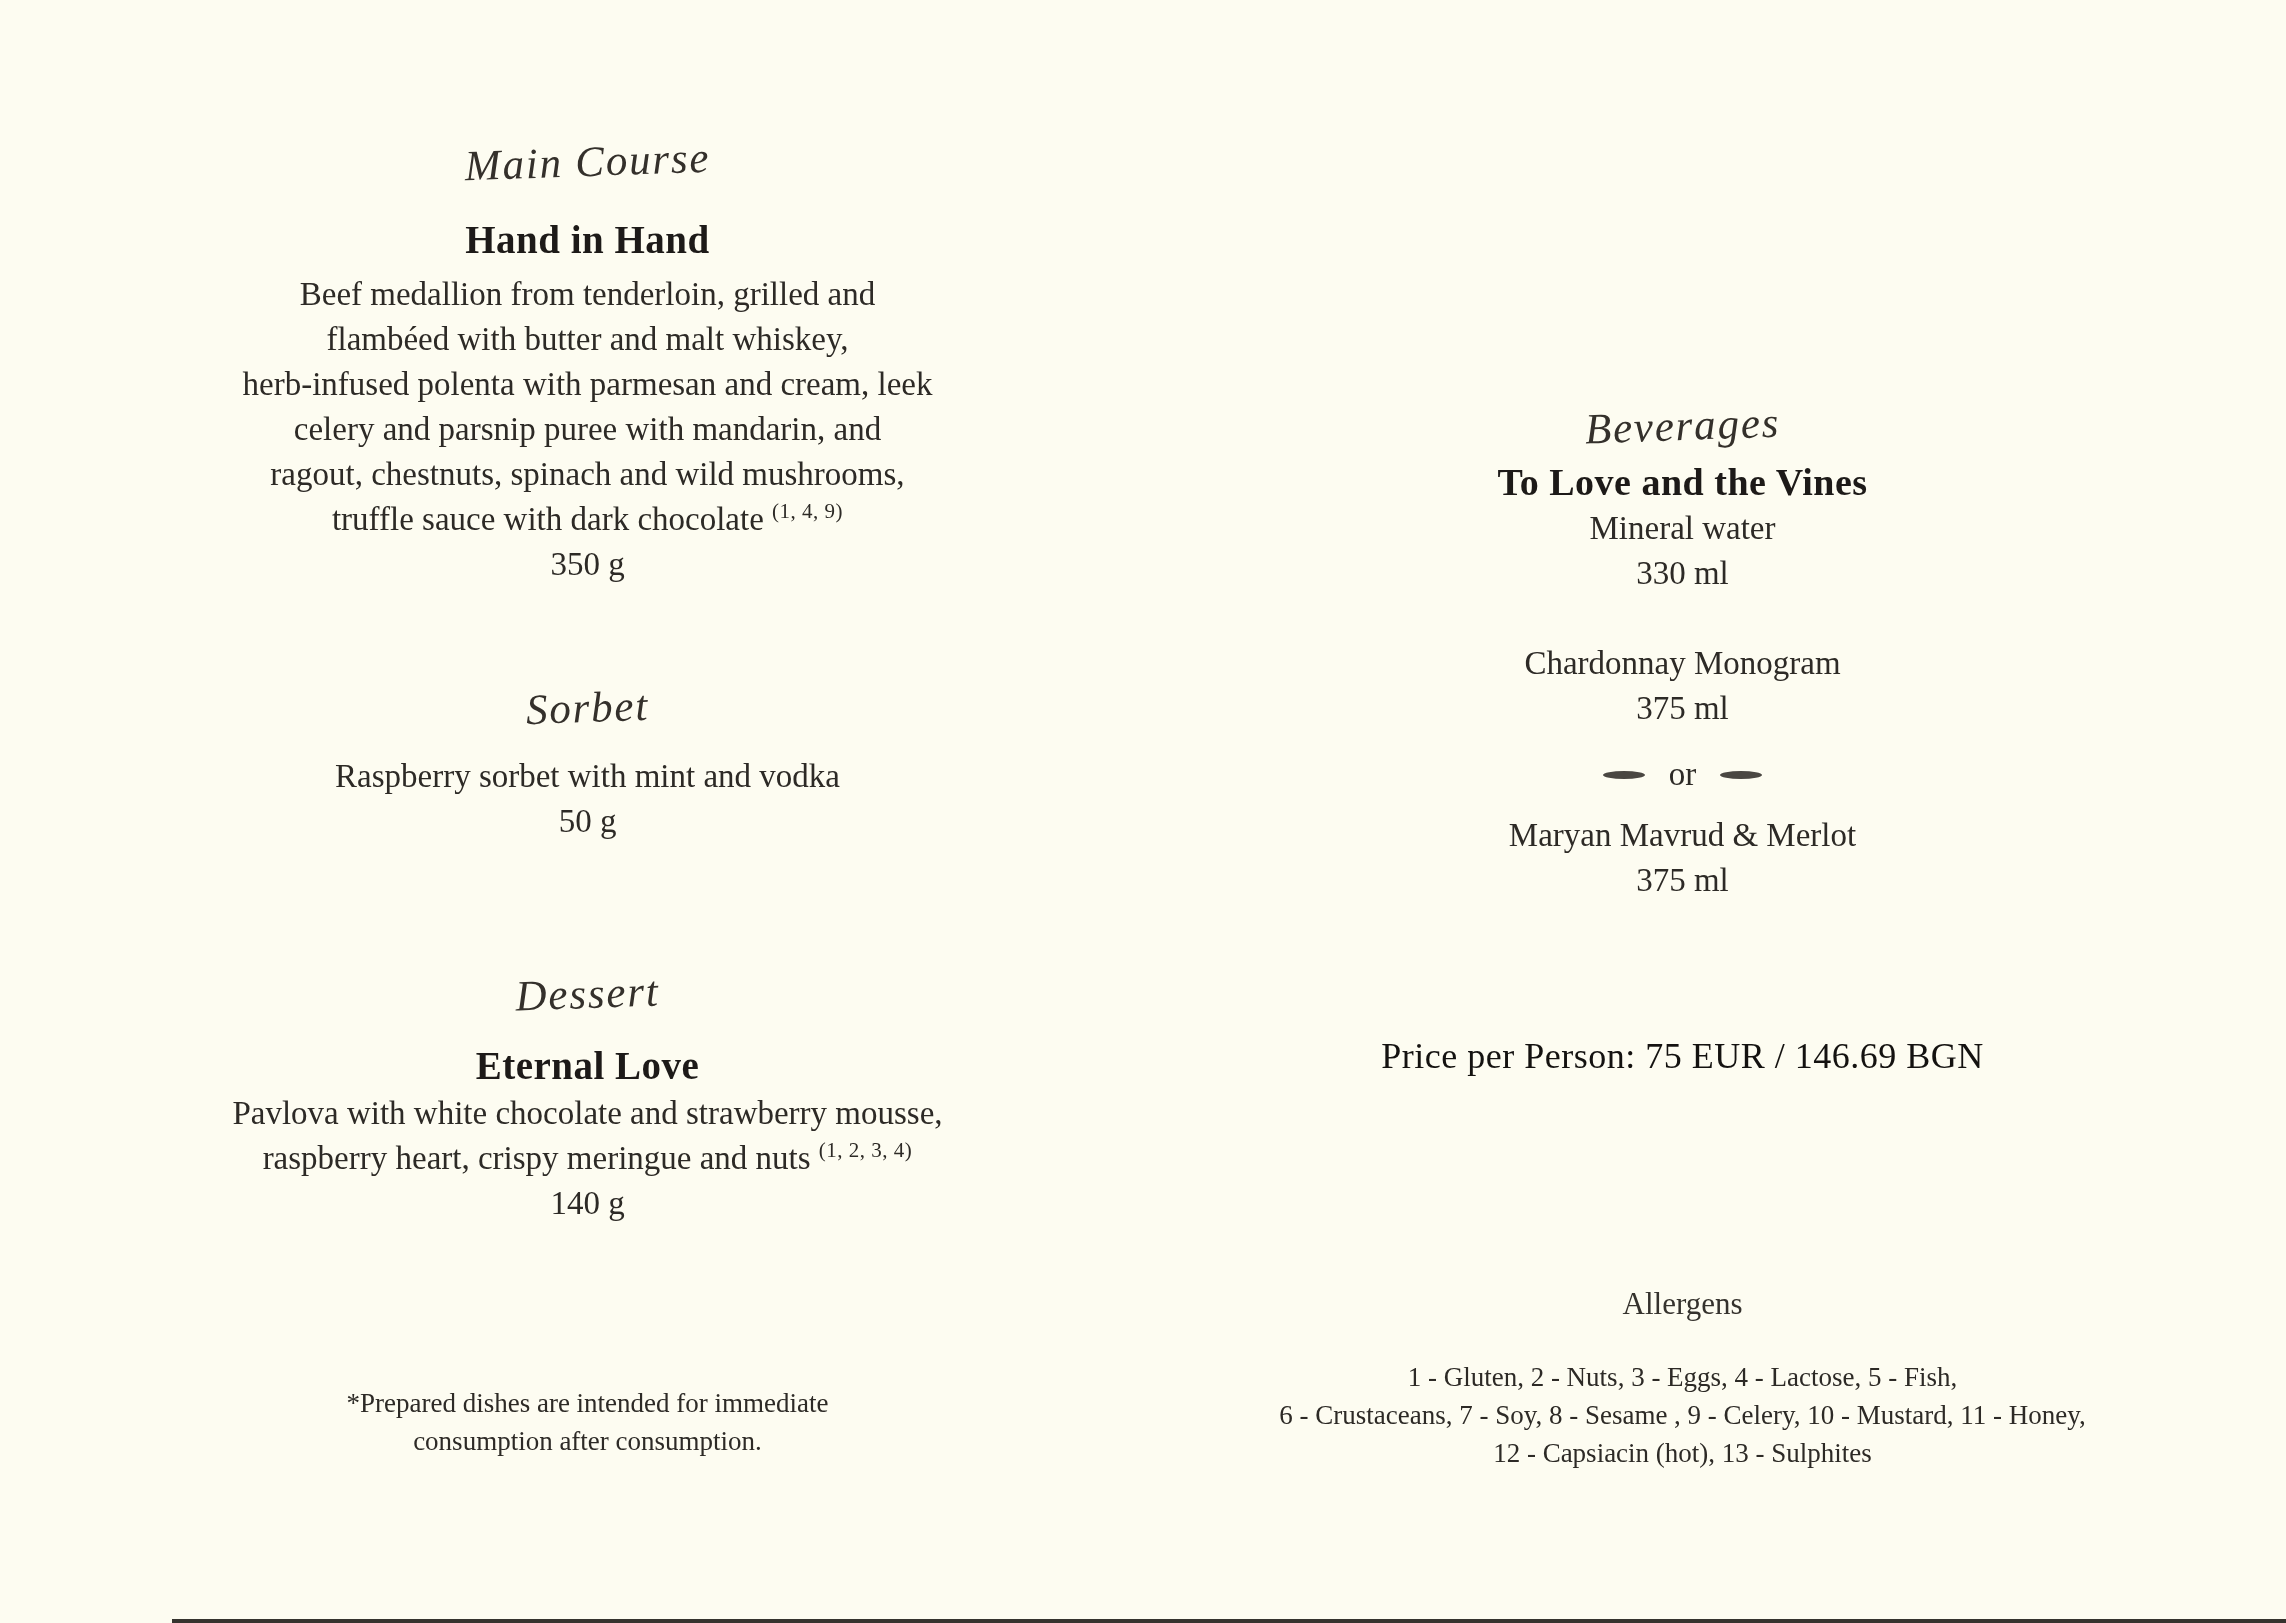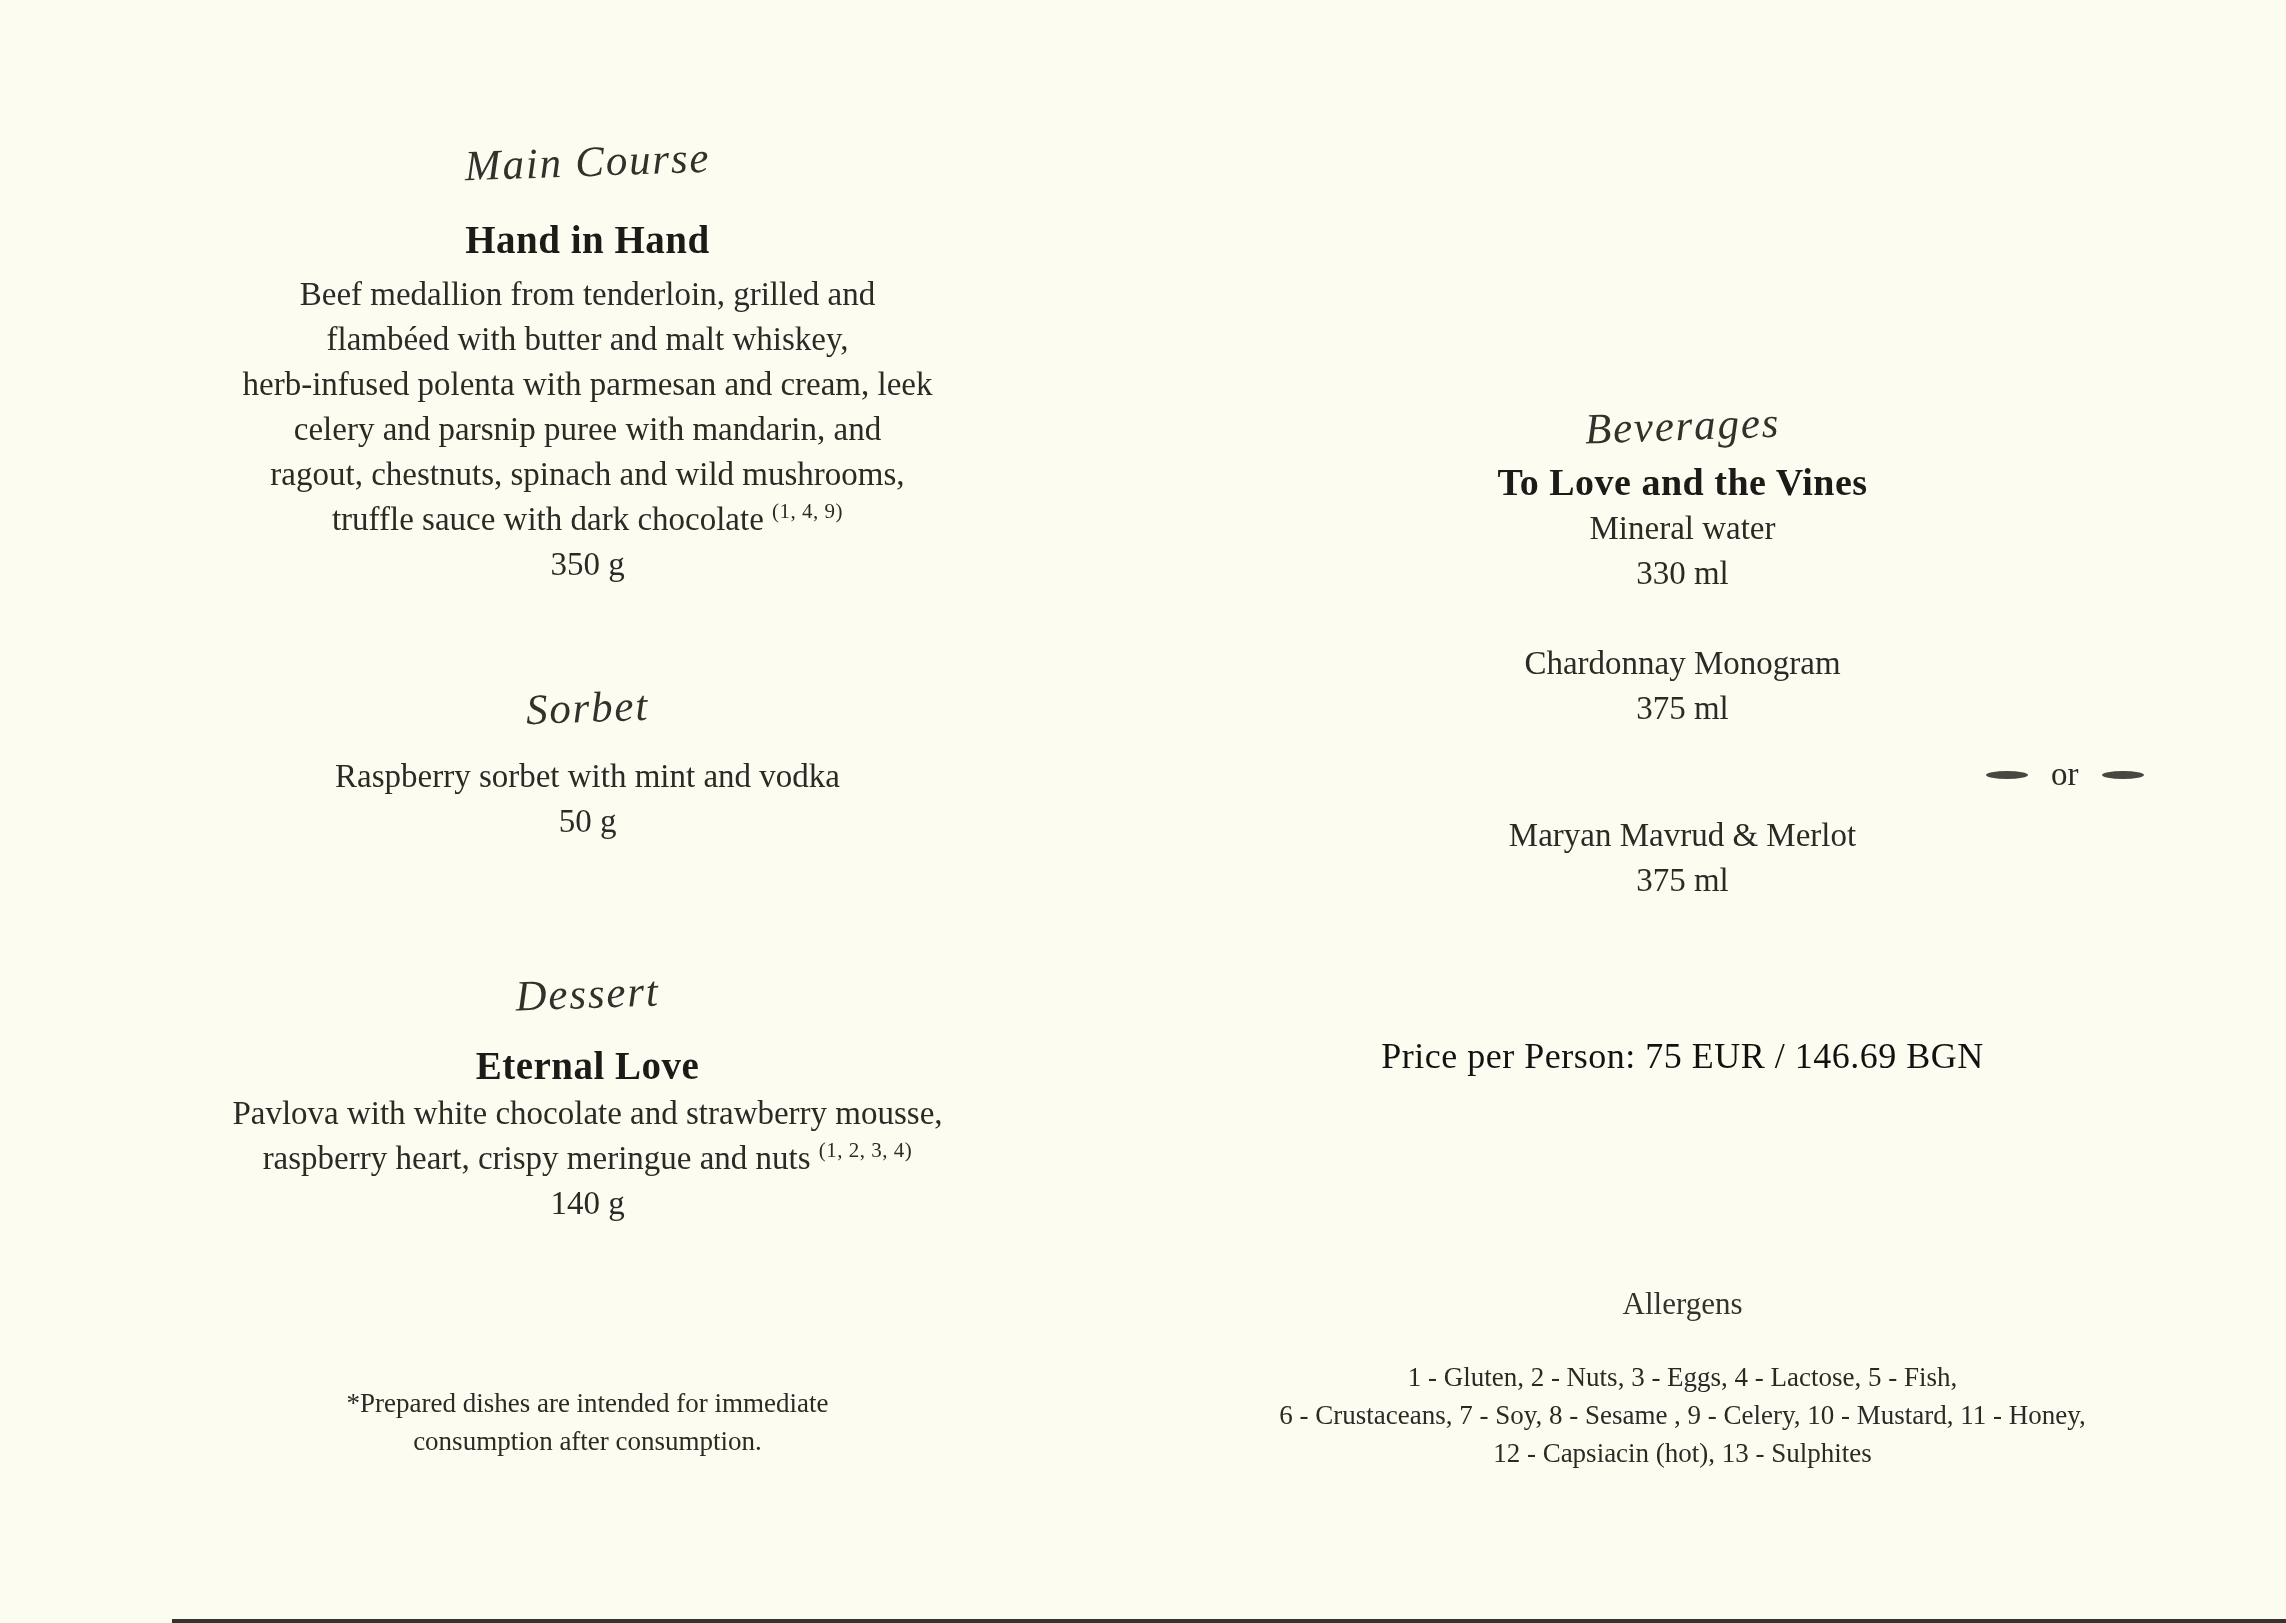--- a/index.html
+++ b/index.html
@@ -69,21 +69,21 @@
     letter-spacing:0.5px;
   }
   .bev-item .line{font-size:33px;line-height:45px;text-align:center;}
   .bev-item.gap{margin-top:45px;}
   .or-row{
     margin-top:27px;
     margin-bottom:22px;
     height:33px;
     display:flex;
     align-items:center;
-    justify-content:flex-end;
+    justify-content:center;
     gap:23.5px;
   }
   .leaf{
     display:inline-block;
     width:42px;height:8.1px;
     background:#4a4742;
     border-radius:50%;
   }
   .or-label{font-size:33px;line-height:33px;color:var(--text);}
 

